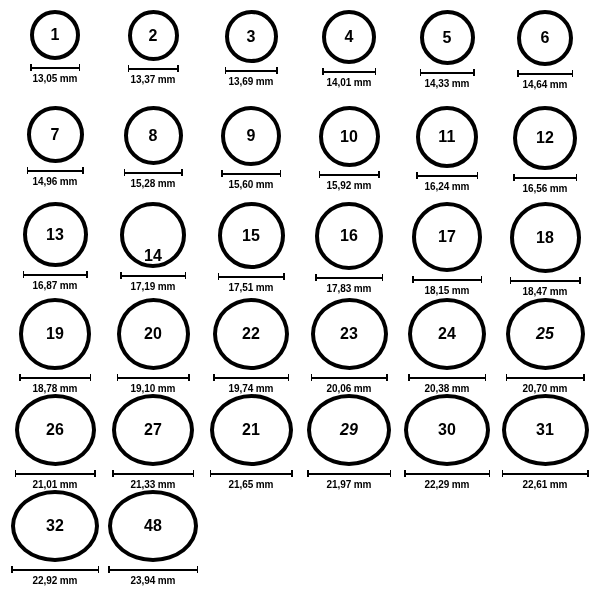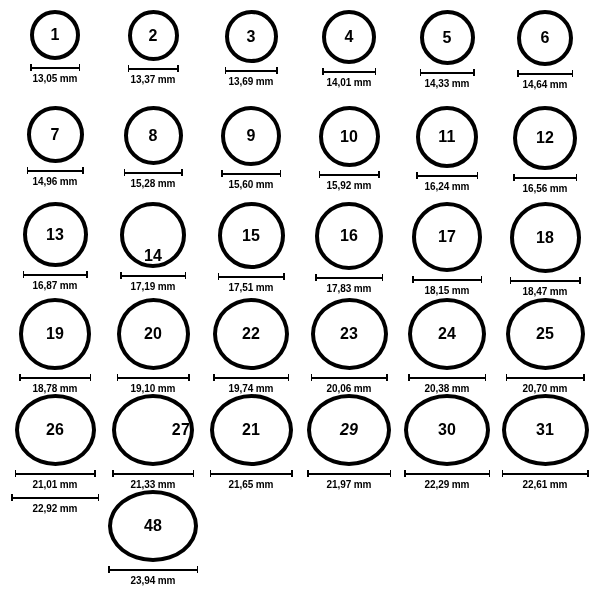--- a/index.html
+++ b/index.html
@@ -339,21 +339,21 @@
           <span class="ring-label">24</span>
         </div>
         <div class="dim">
           <div class="dim-bar" style="width: 78px;">
             <div class="dim-line"></div>
           </div>
           <div class="dim-text">20,38 mm</div>
         </div>
       </div>
       <div class="cell">
-        <div class="ring" style="width: 79px; height: 79px;">
+        <div class="ring" style="width: 79px; height: 79px; font-style: italic;">
           <span class="ring-label">25</span>
         </div>
         <div class="dim">
           <div class="dim-bar" style="width: 79px;">
             <div class="dim-line"></div>
           </div>
           <div class="dim-text">20,70 mm</div>
         </div>
       </div>
       <div class="cell">
@@ -361,21 +361,21 @@
           <span class="ring-label">26</span>
         </div>
         <div class="dim">
           <div class="dim-bar" style="width: 81px;">
             <div class="dim-line"></div>
           </div>
           <div class="dim-text">21,01 mm</div>
         </div>
       </div>
       <div class="cell">
-        <div class="ring" style="width: 82px; height: 82px; justify-content: flex-end;">
+        <div class="ring" style="width: 82px; height: 82px;">
           <span class="ring-label">27</span>
         </div>
         <div class="dim">
           <div class="dim-bar" style="width: 82px;">
             <div class="dim-line"></div>
           </div>
           <div class="dim-text">21,33 mm</div>
         </div>
       </div>
       <div class="cell">
@@ -416,20 +416,23 @@
           <span class="ring-label">31</span>
         </div>
         <div class="dim">
           <div class="dim-bar" style="width: 87px;">
             <div class="dim-line"></div>
           </div>
           <div class="dim-text">22,61 mm</div>
         </div>
       </div>
       <div class="cell">
+        <div class="ring" style="width: 88px; height: 88px;">
+          <span class="ring-label">32</span>
+        </div>
         <div class="dim">
           <div class="dim-bar" style="width: 88px;">
             <div class="dim-line"></div>
           </div>
           <div class="dim-text">22,92 mm</div>
         </div>
       </div>
       <div class="cell">
         <div class="ring" style="width: 90px; height: 90px;">
           <span class="ring-label">48</span>

